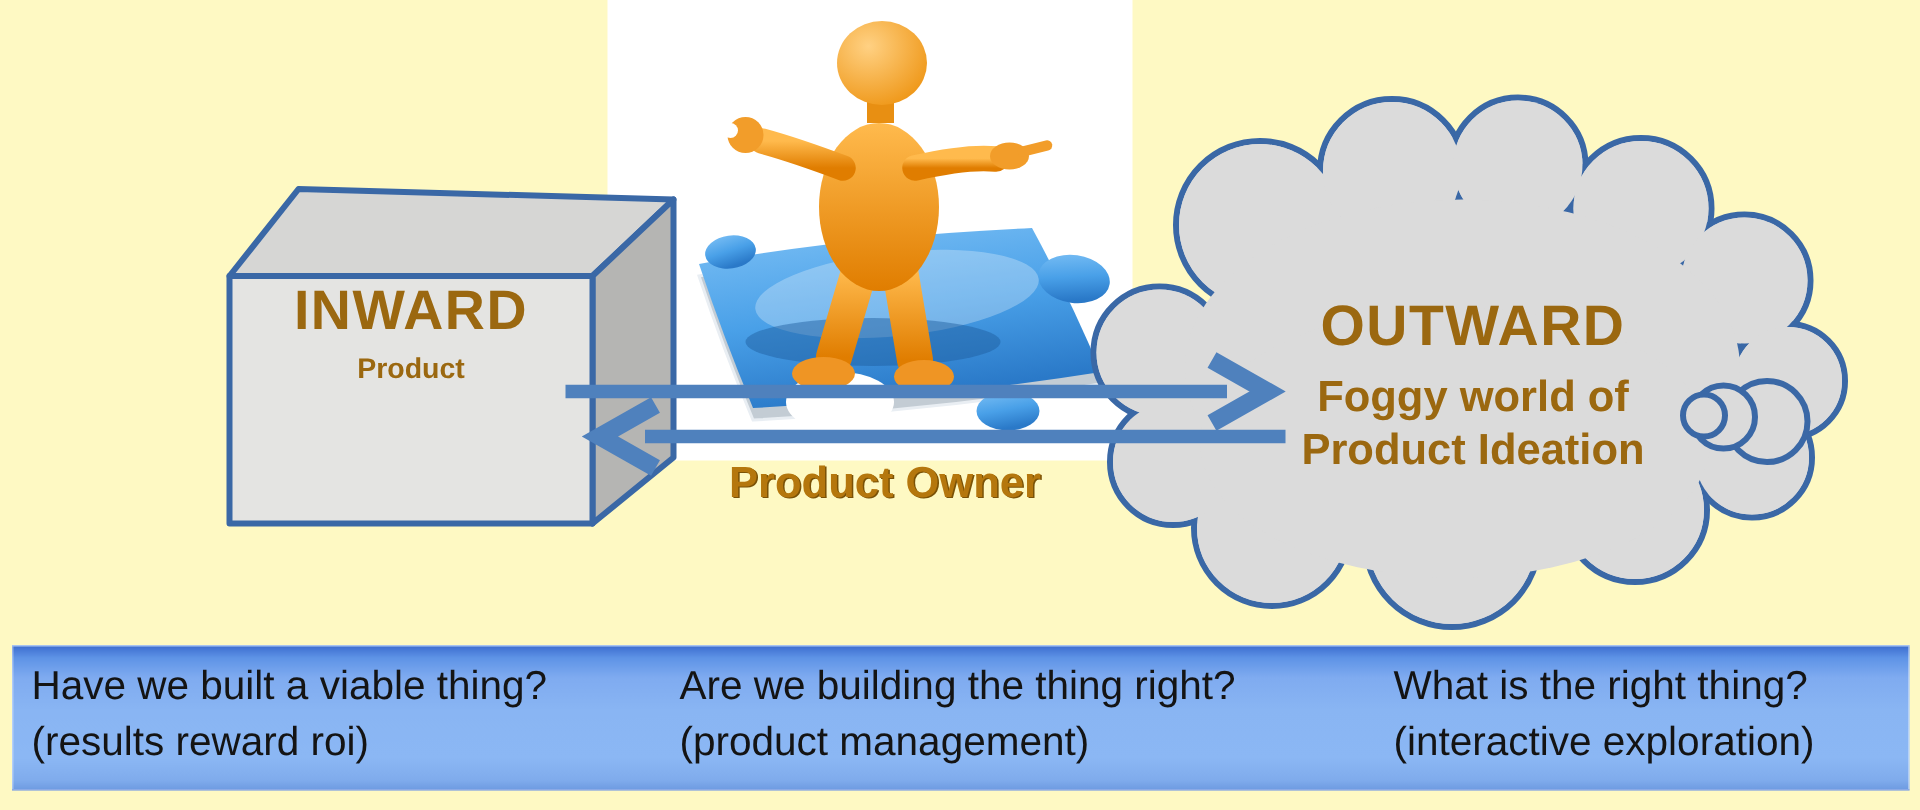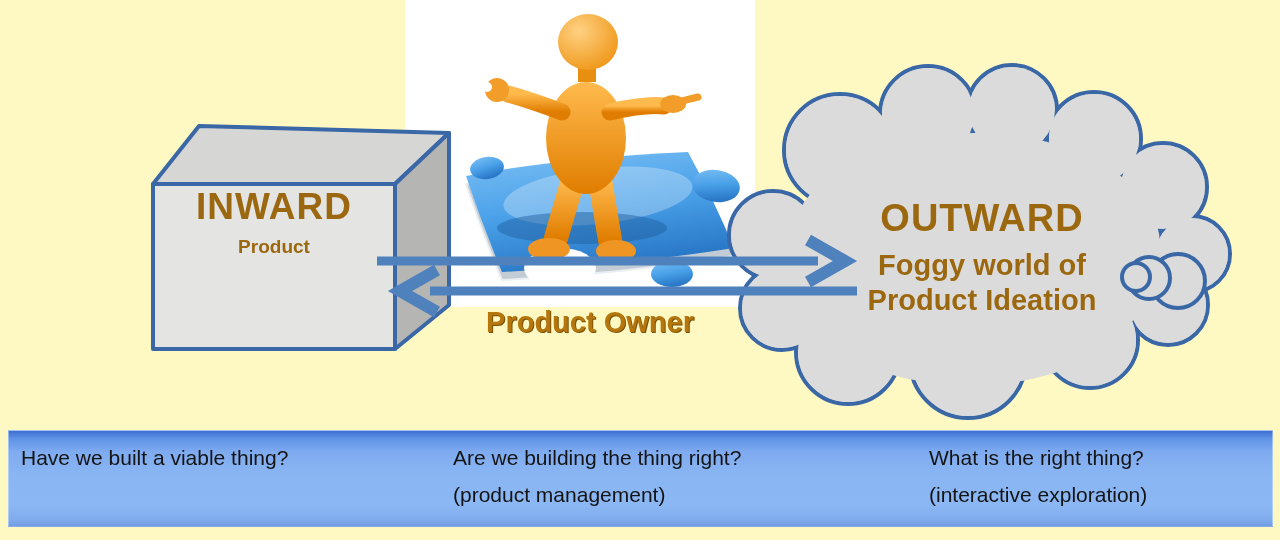--- a/index.html
+++ b/index.html
@@ -27,21 +27,21 @@
     color:#b5770d;font-weight:bold;font-size:29px;
     text-shadow:1px 1px 0 #7a5206;
   }
   .banner{
     position:absolute;left:8px;top:430px;width:1263px;height:95px;z-index:4;
     background:linear-gradient(180deg,#3e6fd0 0%,#5e93e6 8%,#7fabf0 22%,#89b5f3 45%,#8bb7f4 78%,#7fabec 94%,#6f9ce2 100%);
     border:1px solid rgba(230,240,255,0.45);
   }
   .banner .col{
     position:absolute;top:8px;color:#141414;
-    font-size:21px;line-height:37px;white-space:nowrap;
+    font-size:27px;line-height:37px;white-space:nowrap;
   }
   .banner .col.c1{left:12px;}
   .banner .col.c2{left:444px;}
   .banner .col.c3{left:920px;}
 </style>
 </head>
 <body>
 
 <div id="stage">
 
@@ -155,20 +155,21 @@
     <div class="title">OUTWARD</div>
     <div class="sub">Foggy world of</div>
     <div class="sub" style="margin-top:0;">Product Ideation</div>
   </div>
 
   <div class="txt owner-caption">Product Owner</div>
 
   <div class="banner">
     <div class="col c1">
       <div>Have we built a viable thing?</div>
+      <div>(results reward roi)</div>
     </div>
     <div class="col c3">
       <div>What is the right thing?</div>
       <div>(interactive exploration)</div>
     </div>
     <div class="col c2">
       <div>Are we building the thing right?</div>
       <div>(product management)</div>
     </div>
   </div>

